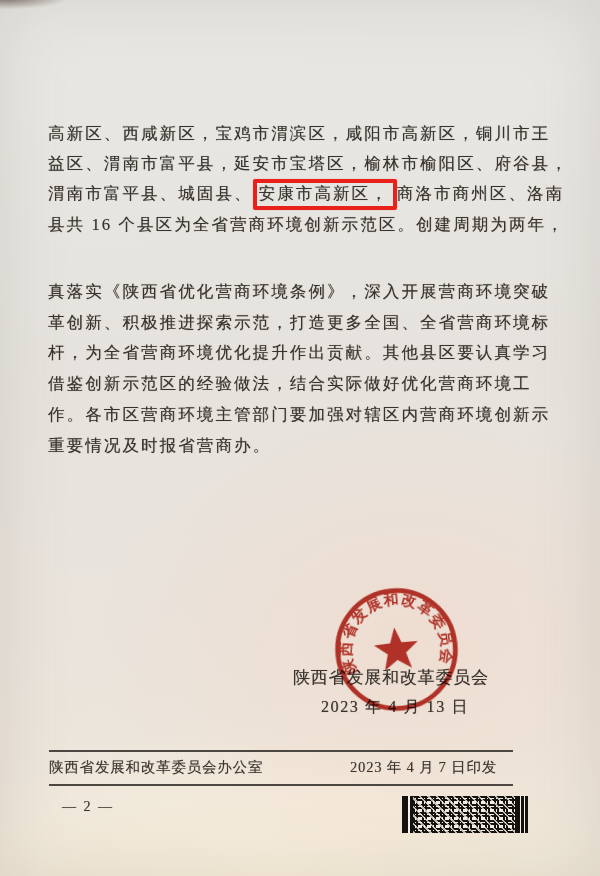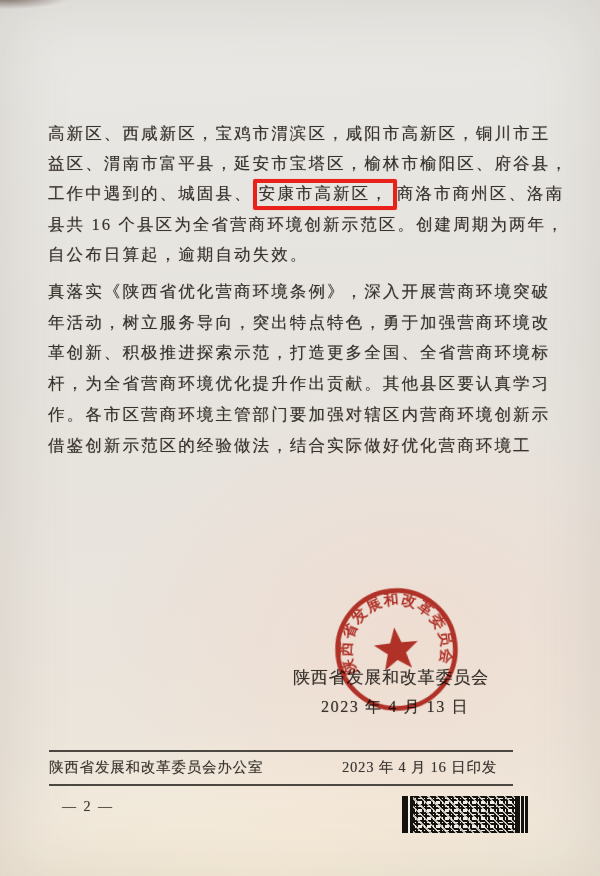--- a/index.html
+++ b/index.html
@@ -92,50 +92,49 @@
   }
 </style>
 </head>
 <body>
 
 <div class="page">
 
   <div class="bodytext" id="p1">
     <div class="tline">高新区、西咸新区，宝鸡市渭滨区，咸阳市高新区，铜川市王</div>
     <div class="tline">益区、渭南市富平县，延安市宝塔区，榆林市榆阳区、府谷县，</div>
-    <div class="tline"><span>工作中遇到的、城固县、</span><span class="hl">安康市高新区，</span><span>商洛市商州区、洛南</span></div>
+    <div class="tline"><span>渭南市富平县、城固县、</span><span class="hl">安康市高新区，</span><span>商洛市商州区、洛南</span></div>
     <div class="tline">县共 16 个县区为全省营商环境创新示范区。创建周期为两年，</div>
-    <div class="tline">自公布日算起，逾期自动失效。</div>
   </div>
 
   <div class="bodytext" id="p2">
     <div class="tline">真落实《陕西省优化营商环境条例》，深入开展营商环境突破</div>
-    <div class="tline">年活动，树立服务导向，突出特点特色，勇于加强营商环境改</div>
     <div class="tline">革创新、积极推进探索示范，打造更多全国、全省营商环境标</div>
     <div class="tline">杆，为全省营商环境优化提升作出贡献。其他县区要认真学习</div>
+    <div class="tline">借鉴创新示范区的经验做法，结合实际做好优化营商环境工</div>
     <div class="tline">作。各市区营商环境主管部门要加强对辖区内营商环境创新示</div>
-    <div class="tline">借鉴创新示范区的经验做法，结合实际做好优化营商环境工</div>
+    <div class="tline">重要情况及时报省营商办。</div>
   </div>
 
   <div class="sig-org">陕西省发展和改革委员会</div>
   <div class="sig-date">2023 年 4 月 13 日</div>
 
   <svg class="seal" viewBox="0 0 140 140" xmlns="http://www.w3.org/2000/svg">
     <defs>
       <path id="sealArc" d="M 27.4 89.9 A 47 47 0 1 1 112.6 89.9"></path>
     </defs>
     <circle class="seal-ring" cx="70" cy="70" r="61"></circle>
     <polygon class="seal-star" points="70,47 75.9,62.9 92.8,63.6 79.5,74.1 84.1,90.4 70,81 55.9,90.4 60.5,74.1 47.2,63.6 64.1,62.9"></polygon>
     <text class="seal-text"><textPath href="#sealArc" startOffset="1">陕西省发展和改革委员会</textPath></text>
   </svg>
 
   <div class="rule rule1"></div>
   <div class="footer-row">
     <span>陕西省发展和改革委员会办公室</span>
-    <span>2023 年 4 月 16 日印发</span>
+    <span>2023 年 4 月 7 日印发</span>
   </div>
   <div class="rule rule2"></div>
 
   <div class="page-number">— 2 —</div>
 
   <div class="barcode">
     <div class="bc-start"></div>
     <div class="bc-mid"></div>
     <div class="bc-end"></div>
   </div>

